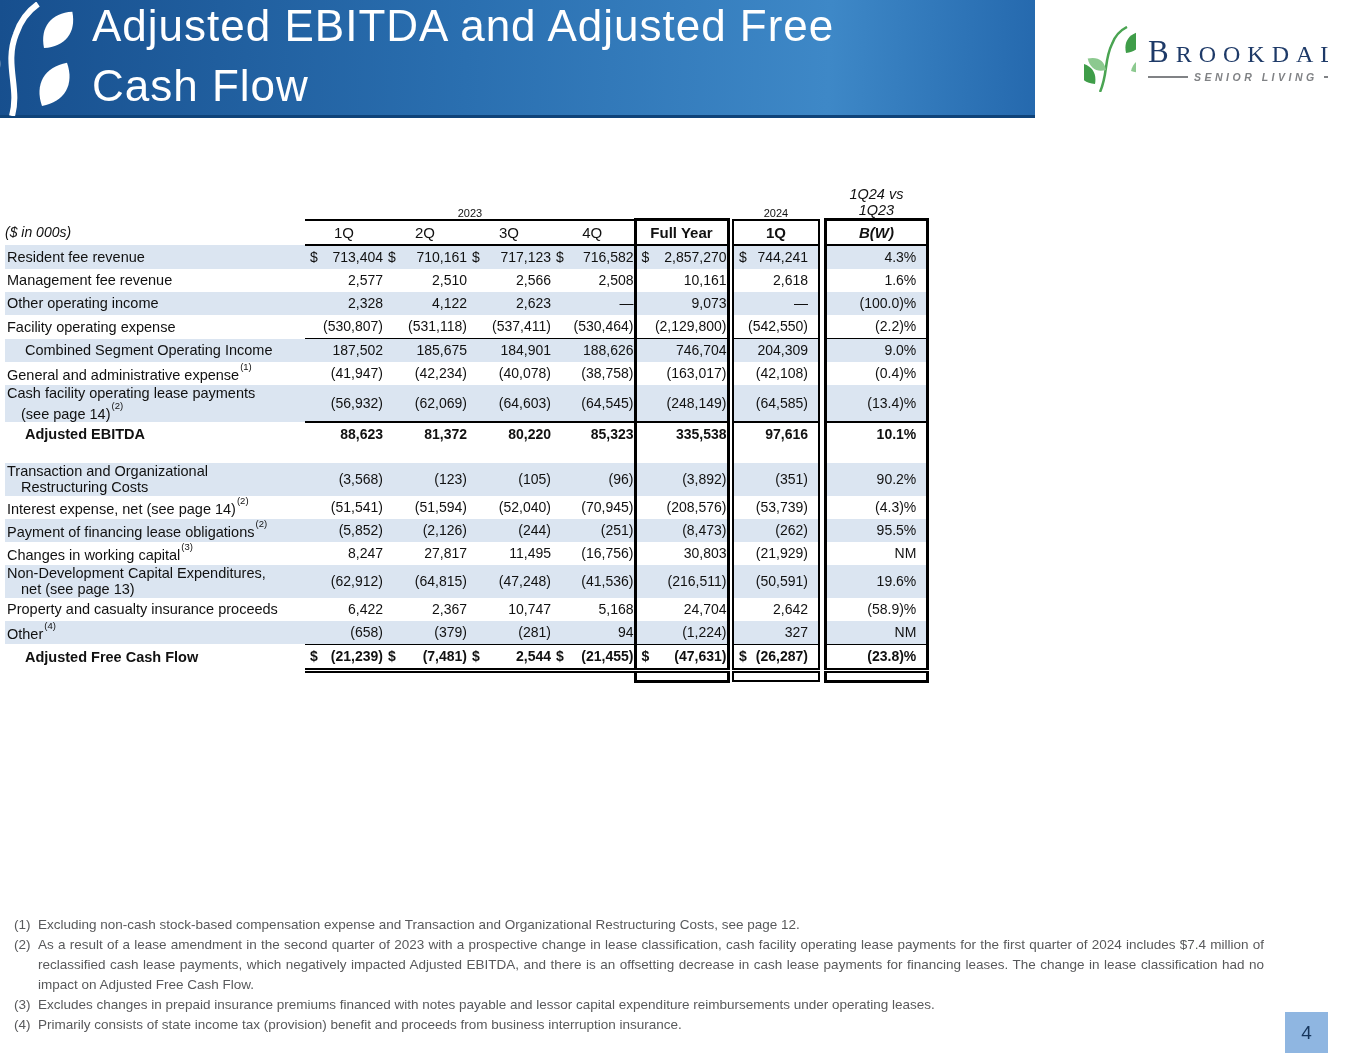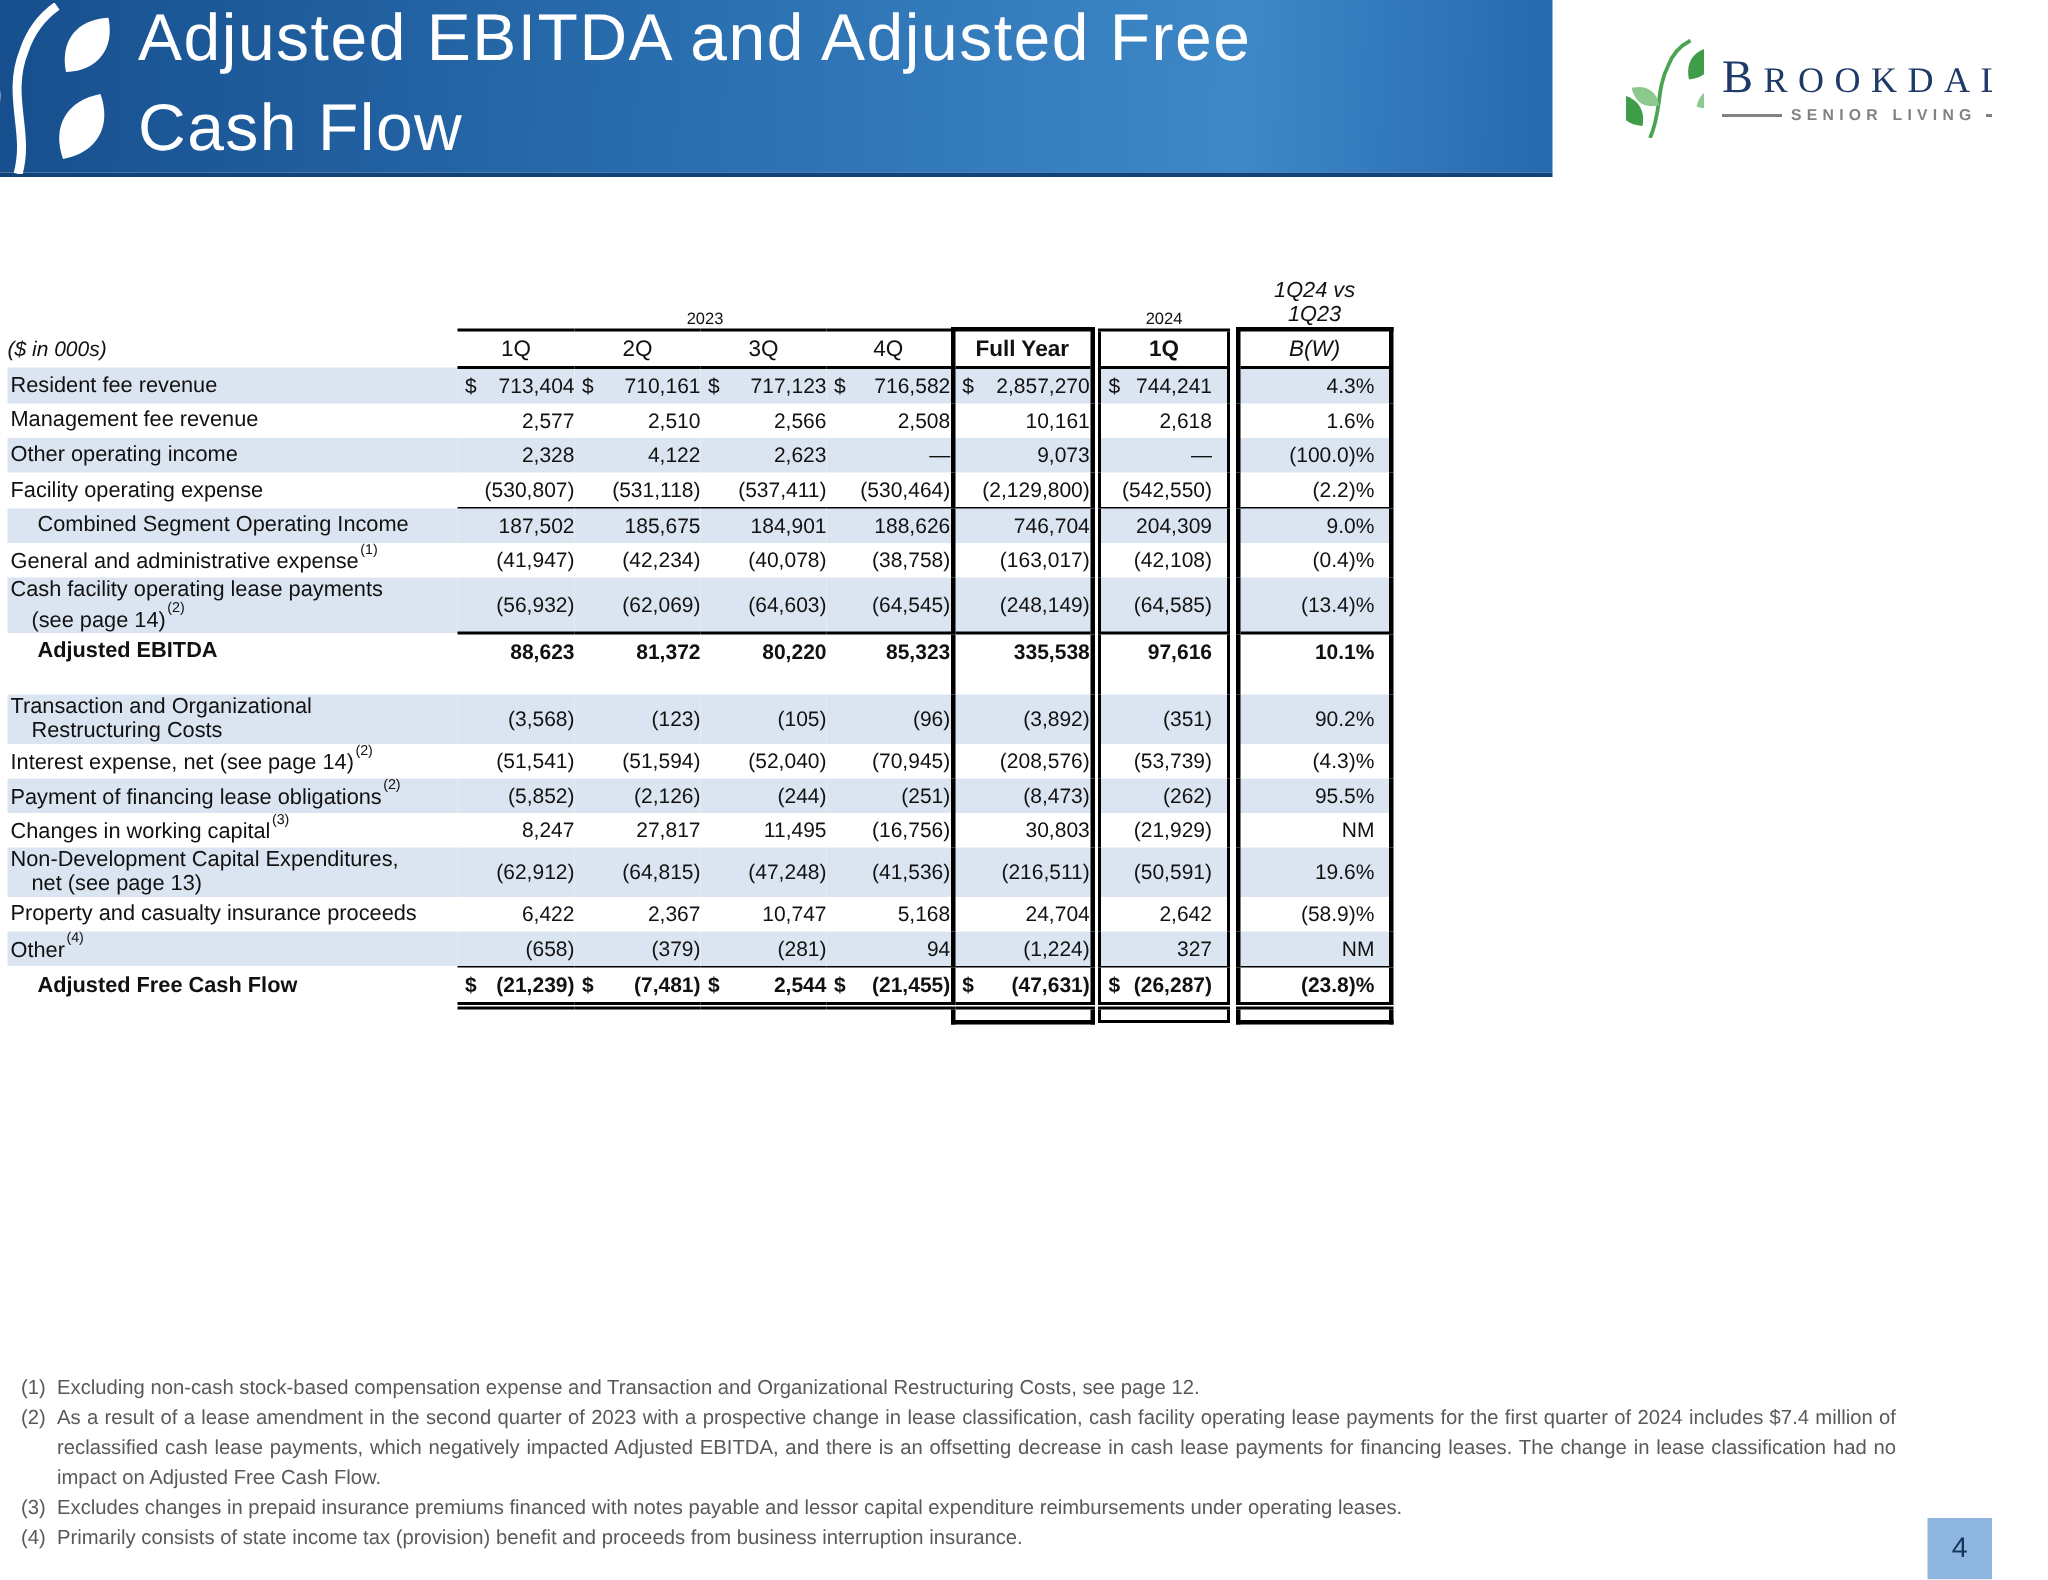--- a/index.html
+++ b/index.html
@@ -14,37 +14,37 @@
            letter-spacing:1px; font-weight:400; white-space:nowrap; }
   .plant-white { position:absolute; left:-14px; top:2px; }
 
   
   .logo { position:absolute; left:1084px; top:26px; display:flex; align-items:center; gap:12px; }
   .logo-text { display:flex; flex-direction:column; }
   .brand { font-family:"Liberation Serif","DejaVu Serif",serif; font-size:24px; letter-spacing:7px;
            color:var(--logo-navy,#1e3a68); line-height:32px; }
   .brand::first-letter { font-size:31px; }
   .tagline { display:flex; align-items:center; margin-top:1px; color:var(--logo-gray,#808285);
-             font-size:10.5px; letter-spacing:3.5px; font-weight:700; width:100%; }
+             font-size:10.5px; letter-spacing:3.5px; font-weight:700; width:100%;font-style:italic; }
   .tagline .rule { height:2px; background:var(--logo-gray,#808285); flex:1; }
   .tagline .tg { padding:0 6px; white-space:nowrap; }
 
   
   .fin { position:absolute; left:5px; top:180px; border-collapse:collapse; table-layout:fixed; font-size:14px; }
   .fin th, .fin td { padding:0; font-weight:400; }
   .hr1 th { height:38px; vertical-align:bottom; }
   .grp { font-weight:700; font-size:11px; border-bottom:2px solid #000; }
   .chg { font-weight:700; font-style:italic; font-size:14.5px; text-align:center; line-height:16px; padding-bottom:3px; }
   .hr2 th { height:23px; vertical-align:middle;margin-top:19px; }
   .units { font-style:italic; text-align:left; font-size:14px; font-weight:400; vertical-align:bottom; padding-bottom:2px; }
   .qh { font-weight:700; font-size:15px; text-align:center; border-bottom:2px solid #000; }
   th.c-fy { border:3px solid #000; border-bottom:2px solid #000; font-weight:700; font-size:15px; text-align:center; }
   th.c-y24 { border-left:2px solid #000; border-right:2px solid #000; border-bottom:2px solid #000;
              font-weight:700; font-size:15px; text-align:center; }
-  th.c-bw { border:3px solid #000; border-bottom:2px solid #000; font-weight:400; font-style:italic;
+  th.c-bw { border:3px solid #000; border-bottom:2px solid #000; font-weight:700; font-style:italic;
             font-size:15px; text-align:center; }
   td.c-fy { border-left:3px solid #000; border-right:3px solid #000; }
   td.c-y24 { border-left:2px solid #000; border-right:2px solid #000; }
   td.c-bw { border-left:3px solid #000; border-right:3px solid #000;padding-left:33px; }
   .fin tbody td { height:23px; line-height:16.5px; vertical-align:middle; }
   td.c-label { font-size:14.5px; }
   .lb { padding-left:2px; }
   .ind .lb, .lb.ind { padding-left:20px; }
   .l2 { padding-left:16px; }
   sup.fnref { font-size:9.5px; position:relative; top:-4px; margin-left:1px; }

